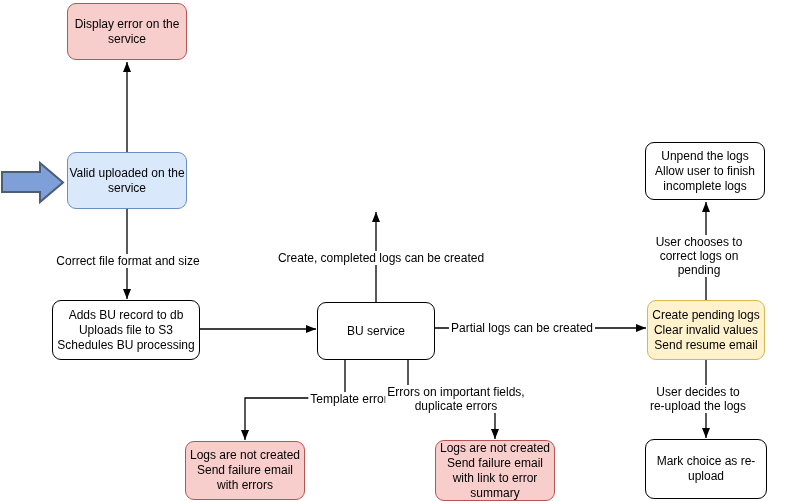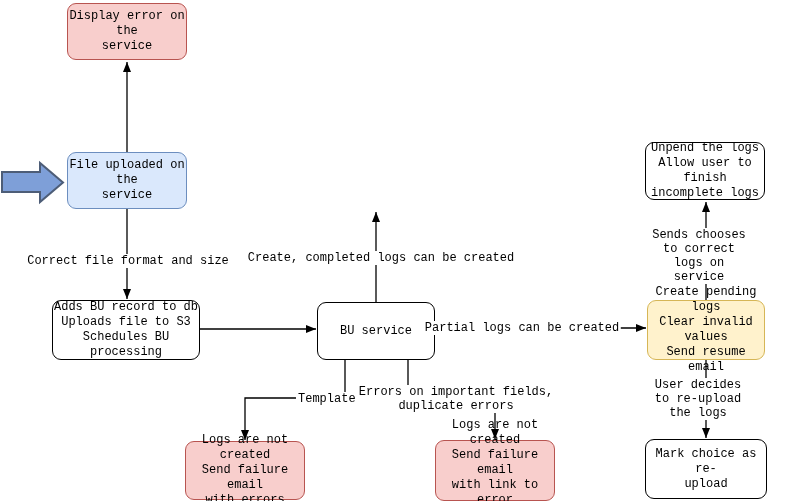--- a/index.html
+++ b/index.html
@@ -1,19 +1,19 @@
 <!DOCTYPE html>
 <html style="--pink-fill: #f8cecc; --pink-border: #b85450; --blue-fill: #dae8fc; --blue-border: #6c8ebf; --green-fill: #d5e8d4; --green-border: #82b366; --yellow-fill: #fff2cc; --yellow-border: #d6b656; --arrow-fill: #7e9fd8; --arrow-border: #4d5d77;"><head>
 <meta charset="utf-8">
 <style>
   html,body { margin:0; padding:0; background:#fff; }
   .canvas {
     position:relative; width:801px; height:501px; overflow:hidden;
     background:#ffffff;
-    font-family:Liberation Mono, monospace;
+    font-family:Liberation Sans, sans-serif;
     font-size:12px; color:#000;
   }
   .edges { position:absolute; left:0; top:0; width:801px; height:501px; }
   .edge { fill:none; stroke:#000; stroke-width:1.3; }
   .entry-arrow { fill:var(--arrow-fill); stroke:var(--arrow-border); stroke-width:2; }
   .node {
     position:absolute; box-sizing:border-box;
     border:1px solid #000; border-radius:9px; background:#fff;
     display:flex; align-items:center; justify-content:center;
     text-align:center; line-height:15px;
@@ -51,21 +51,21 @@
     <path class="edge" d="M706,360 L706,438" marker-end="url(#ah)"></path>
     <polygon class="entry-arrow" points="2,172 40,172 40,163 63,182.5 40,202 40,192 2,192"></polygon>
   </svg>
 
   <div class="node pink" style="left:67px; top:3px; width:120px; height:57px">
     <span class="node-label">Display error on the
 service</span>
   </div>
 
   <div class="node blue" style="left:67px; top:152px; width:120px; height:57px">
-    <span class="node-label">File uploaded on the
+    <span class="node-label">Valid uploaded on the
 service</span>
   </div>
 
   <div class="node" style="left:52px; top:300px; width:148px; height:60px">
     <span class="node-label">Adds BU record to db
 Uploads file to S3
 Schedules BU processing</span>
   </div>
 
   <div class="node" style="left:317px; top:302px; width:118px; height:58px">
@@ -108,17 +108,17 @@
 
   <div class="edge-label" style="left:381px; top:258px">Create, completed logs can be created</div>
 
   <div class="edge-label" style="left:522px; top:328px">Partial logs can be created</div>
 
   <div class="edge-label" style="left:352px; top:399px">Template errors</div>
 
   <div class="edge-label" style="left:456px; top:399px">Errors on important fields,
 duplicate errors</div>
 
-  <div class="edge-label" style="left:699px; top:256px">Sends chooses to correct logs on service</div>
+  <div class="edge-label" style="left:699px; top:256px">User chooses to correct logs on pending</div>
 
   <div class="edge-label" style="left:698px; top:399px">User decides to re-upload the logs</div>
 
 </div>
 
 </body></html>

